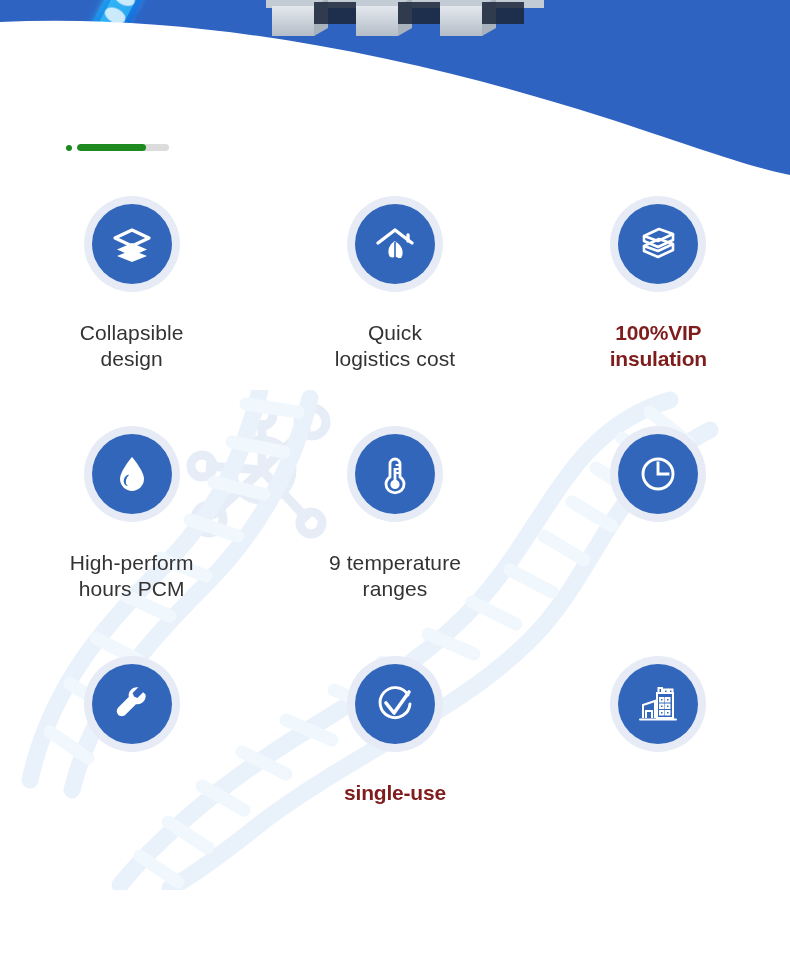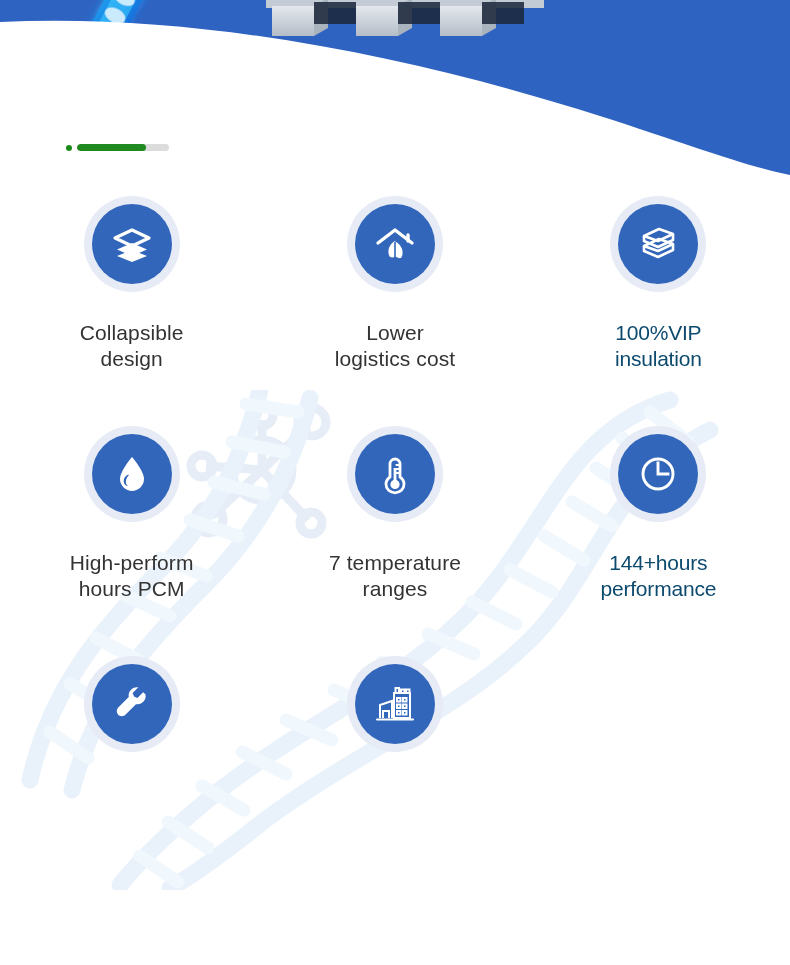--- a/index.html
+++ b/index.html
@@ -144,22 +144,22 @@
     text-align: center;
     font-size: 21px;
     line-height: 1.26;
     letter-spacing: 0.1px;
     color: #333333;
     font-weight: 400;
     max-width: 230px;
     white-space: pre-line;
   }
   .cell-label.accent {
-    color: #0c4a6e;
-    font-weight: 400;
+    color: #7f1d1d;
+    font-weight: 700;
     letter-spacing: -0.2px;
   }
 </style>
 </head>
 <body>
 
 <div id="page">
 
   <div class="hero">
     <div class="hero-blue"></div>
@@ -321,21 +321,21 @@
         <div class="icon-inner">
           <svg width="46" height="46" viewBox="0 0 46 46">
             <path d="M6,22 L23,9 L40,22" fill="none" stroke="#ffffff" stroke-width="3.4" stroke-linecap="round" stroke-linejoin="round"></path>
             <path d="M36,14 L36,20" stroke="#ffffff" stroke-width="3.4" stroke-linecap="round"></path>
             <path d="M23,20 C16,24 15,32 18,36 C23,38 28,33 27,25 Z" fill="#ffffff"></path>
             <path d="M24,21 C31,25 32,33 29,37 C24,38 20,33 21,26 Z" fill="#ffffff"></path>
             <path d="M23,21 L23,37" stroke="#3166bb" stroke-width="1.6"></path>
           </svg>
         </div>
       </div>
-      <div class="cell-label">Lower
+      <div class="cell-label">Quick
 logistics cost</div>
     </div>
 
     <div class="cell">
       <div class="icon-outer">
         <div class="icon-inner">
           <svg width="46" height="46" viewBox="0 0 46 46">
             <g fill="none" stroke="#ffffff" stroke-width="2.6" stroke-linejoin="round">
               <polygon points="9,15 24,8 38,13 23,20"></polygon>
               <polyline points="9,15 9,20 23,26 38,19 38,13"></polyline>
@@ -370,49 +370,58 @@
             <circle cx="23" cy="33.4" r="4.6" fill="#ffffff"></circle>
             <rect x="21.6" y="17" width="2.8" height="14" fill="#ffffff"></rect>
             <g stroke="#ffffff" stroke-width="2" stroke-linecap="round">
               <line x1="24.4" y1="14" x2="27" y2="14"></line>
               <line x1="24.4" y1="18" x2="27" y2="18"></line>
               <line x1="24.4" y1="22" x2="27" y2="22"></line>
             </g>
           </svg>
         </div>
       </div>
-      <div class="cell-label">7 temperature
+      <div class="cell-label">9 temperature
 ranges</div>
     </div>
 
     <div class="cell">
       <div class="icon-outer">
         <div class="icon-inner">
           <svg width="46" height="46" viewBox="0 0 46 46">
             <circle cx="23" cy="23" r="15" fill="none" stroke="#ffffff" stroke-width="2.9"></circle>
             <path d="M23,12 L23,23 L33,23" fill="none" stroke="#ffffff" stroke-width="2.9" stroke-linecap="square"></path>
           </svg>
         </div>
       </div>
-      <div class="cell-label accent">144+hours
-performance</div>
     </div>
 
     <div class="cell">
       <div class="icon-outer">
         <div class="icon-inner">
           <svg width="46" height="46" viewBox="0 0 46 46">
             <path d="M33.5,8.5 L27.5,14.5 L24,13 L22.5,9.5 L28.5,3.5 C22.5,2.5 17.5,7.5 18.5,13.5
                      L7.5,24.5 C5.5,26.5 5.5,30 7.5,32 C9.5,34 13,34 15,32 L26,21
                      C32,22 37,17 36,11 Z" fill="#ffffff" transform="translate(2,3) scale(0.96)"></path>
           </svg>
         </div>
       </div>
     </div>
 
+    <div class="cell">
+      <div class="icon-outer">
+        <div class="icon-inner">
+          <svg width="46" height="46" viewBox="0 0 46 46">
+            <path d="M36,14 A15,15 0 1 0 38,23" fill="none" stroke="#ffffff" stroke-width="2.9" stroke-linecap="round"></path>
+            <path d="M14,22 L22,32 L37,11" fill="none" stroke="#ffffff" stroke-width="3.6" stroke-linecap="round" stroke-linejoin="round"></path>
+          </svg>
+        </div>
+      </div>
+      <div class="cell-label accent">single-use</div>
+    </div>
 
     <div class="cell">
       <div class="icon-outer">
         <div class="icon-inner">
           <svg width="46" height="46" viewBox="0 0 46 46">
             <g fill="none" stroke="#ffffff" stroke-width="2">
 
               <rect x="22" y="12" width="16" height="25"></rect>
 
               <rect x="23.5" y="7" width="3.5" height="5"></rect>

